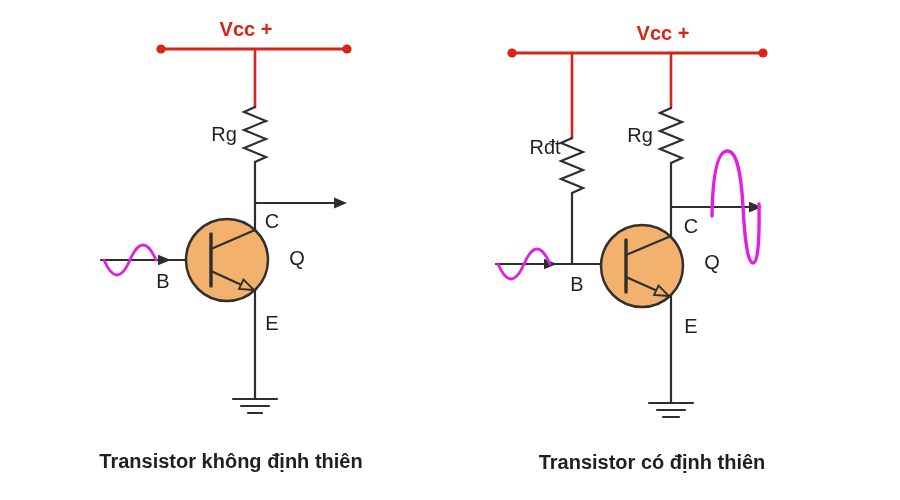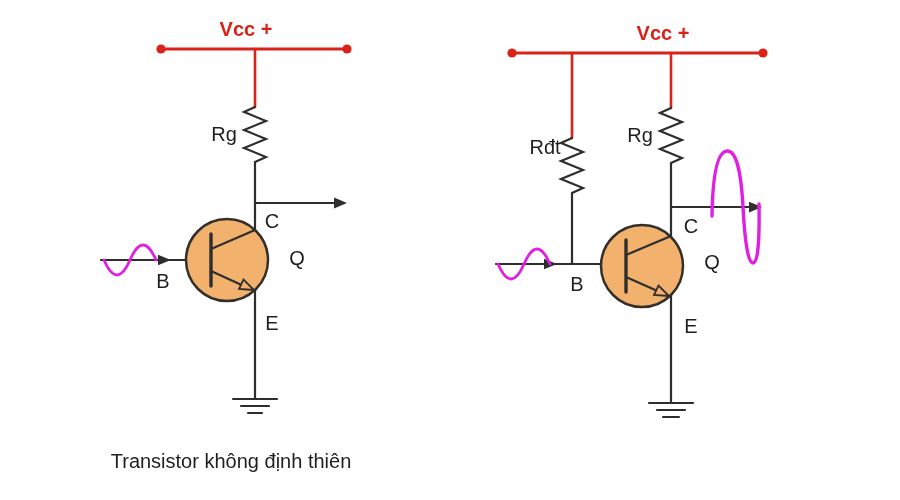--- a/index.html
+++ b/index.html
@@ -23,21 +23,21 @@
   .arrow{fill:var(--wire);stroke:none;}
   .earrow{fill:var(--transistor-fill);stroke:var(--transistor-stroke);stroke-width:1.8;stroke-linejoin:miter;}
   .tbody{fill:var(--transistor-fill);stroke:var(--transistor-stroke);stroke-width:2.5;}
   .sig{stroke:var(--magenta);stroke-width:2.8;fill:none;stroke-linecap:round;}
   .sigbig{stroke:var(--magenta);stroke-width:3.4;fill:none;stroke-linecap:round;}
   .lbl{
     position:absolute;transform:translate(-50%,-50%);
     font-size:20px;line-height:1;color:var(--text);white-space:nowrap;
   }
   .vcc{color:var(--red);font-weight:bold;}
-  .caption{font-size:20px;}
+  .caption{font-size:20px;font-weight:bold;}
 </style>
 </head>
 <body>
 
 <div class="stage">
 
   <svg width="900" height="500" viewBox="0 0 900 500">
 
     <g>
 
@@ -115,14 +115,15 @@
   <span class="lbl" style="left:272px;top:323px;">E</span>
   <span class="lbl caption" style="left:231px;top:461px;">Transistor không định thiên</span>
 
   <span class="lbl vcc" style="left:663px;top:33px;">Vcc +</span>
   <span class="lbl" style="left:545px;top:147px;">Rđt</span>
   <span class="lbl" style="left:640px;top:135px;">Rg</span>
   <span class="lbl" style="left:691px;top:226px;">C</span>
   <span class="lbl" style="left:712px;top:262px;">Q</span>
   <span class="lbl" style="left:577px;top:284px;">B</span>
   <span class="lbl" style="left:691px;top:326px;">E</span>
+  <span class="lbl caption" style="left:652px;top:462px;">Transistor có định thiên</span>
 
 </div>
 
 </body></html>

